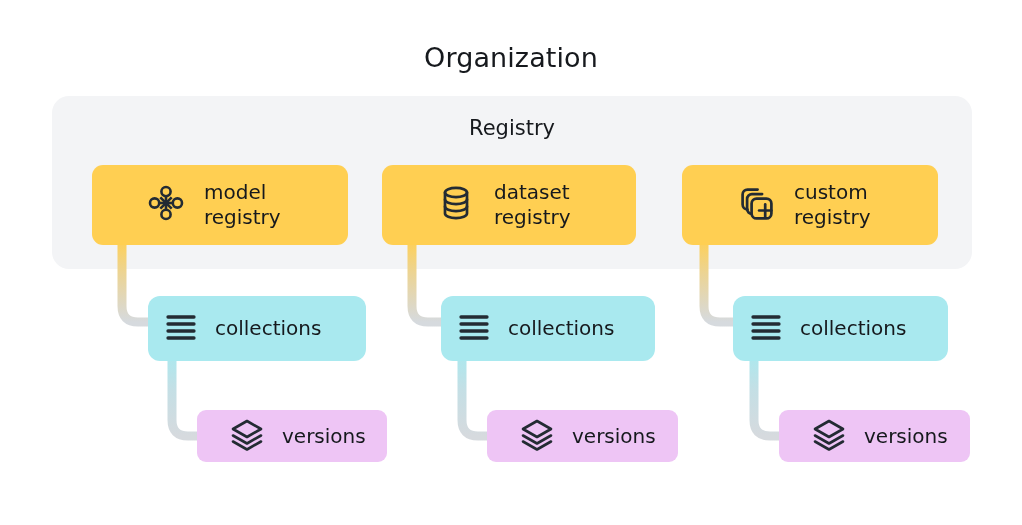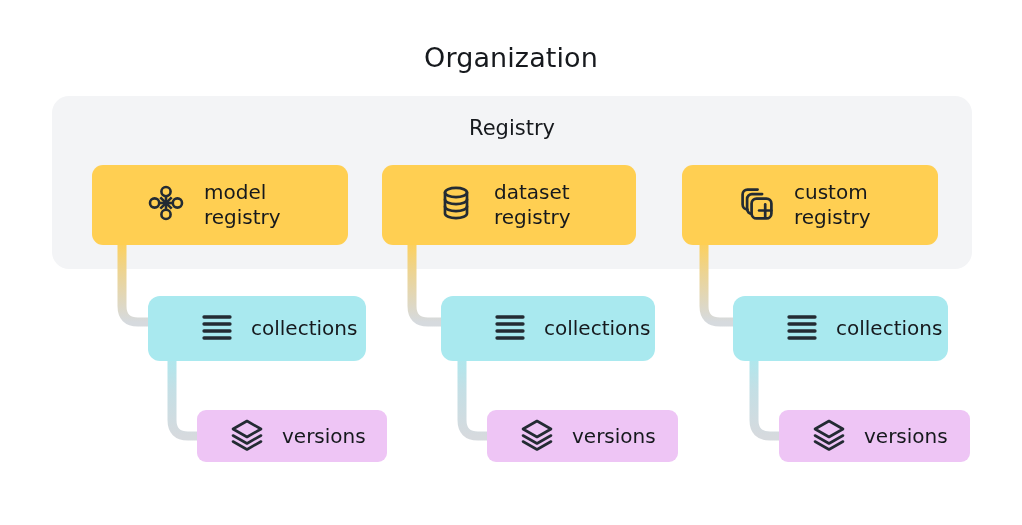--- a/index.html
+++ b/index.html
@@ -101,21 +101,21 @@
   .card-registry .label {
     font-size: 20px;
     line-height: 25px;
   }
 
   
   .card-collections {
     height: 65px;
     background: #a9e9ef;
     border-radius: 12px;
-    padding-left: 52px;
+    padding-left: 16px;
     gap: 17px;
     text-align: center;
   }
 
   
   .card-versions {
     height: 52px;
     background: #eec5f5;
     border-radius: 9px;
     padding-left: 32px;

